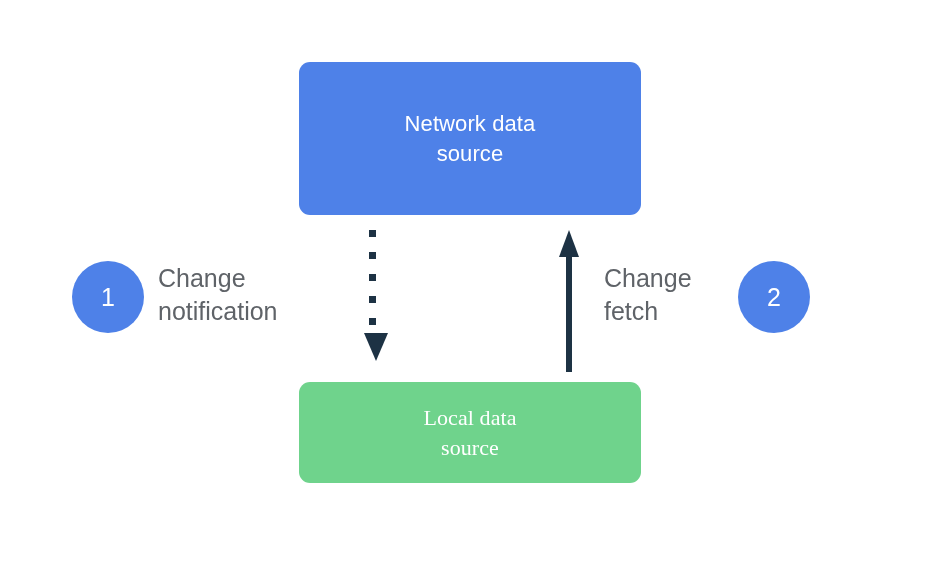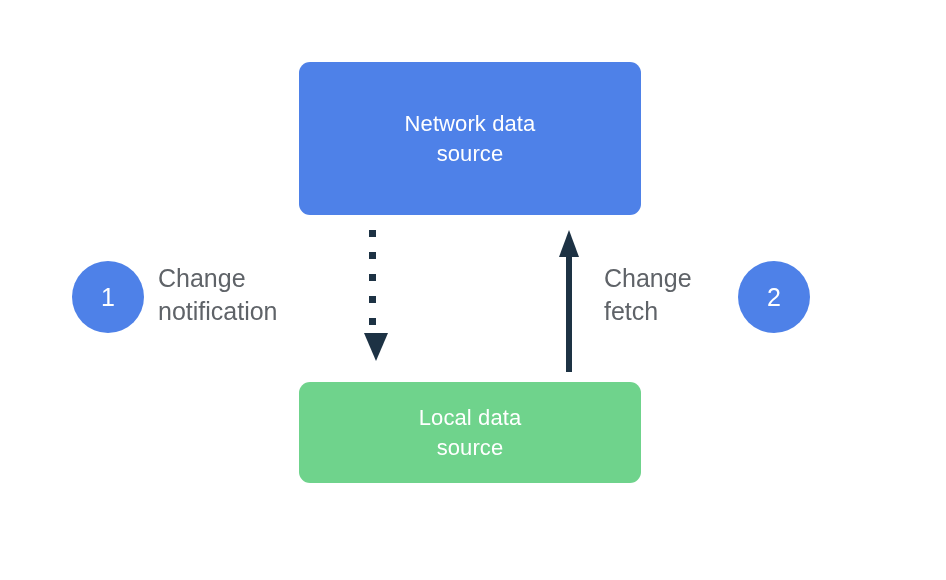--- a/index.html
+++ b/index.html
@@ -41,20 +41,21 @@
     width: 342px;
     height: 153px;
     background: #4E81E8;
   }
   #local-node {
     left: 299px;
     top: 382px;
     width: 342px;
     height: 101px;
     background: #6FD38C;
+    font-family: Liberation Serif, serif;
   }
   .node-label {
     padding: 0 14px;
     white-space: pre-line;
   }
 
   
   .step-circle {
     position: absolute;
     width: 72px;

